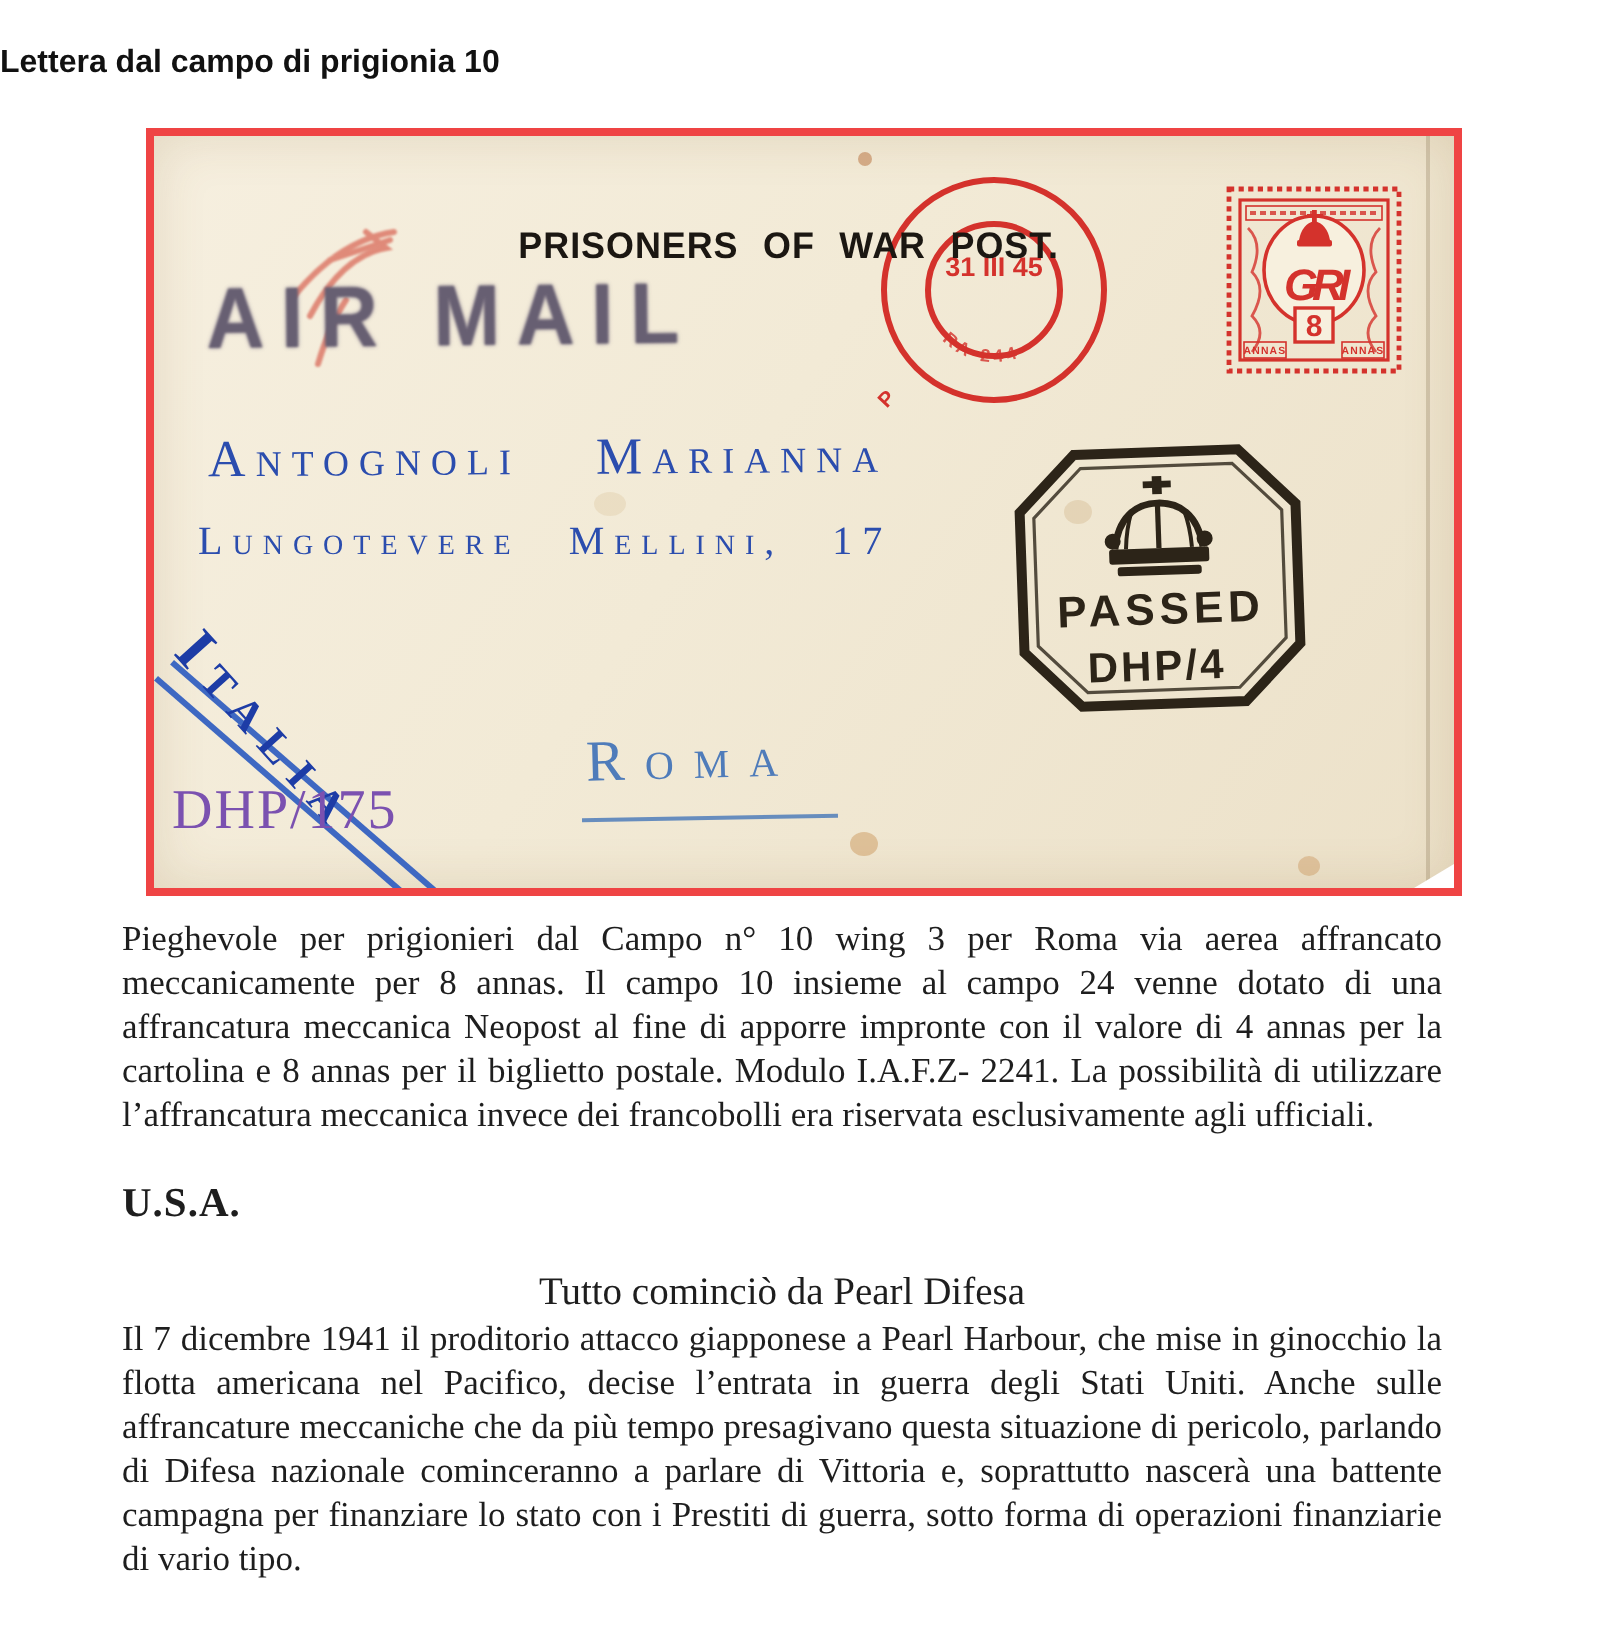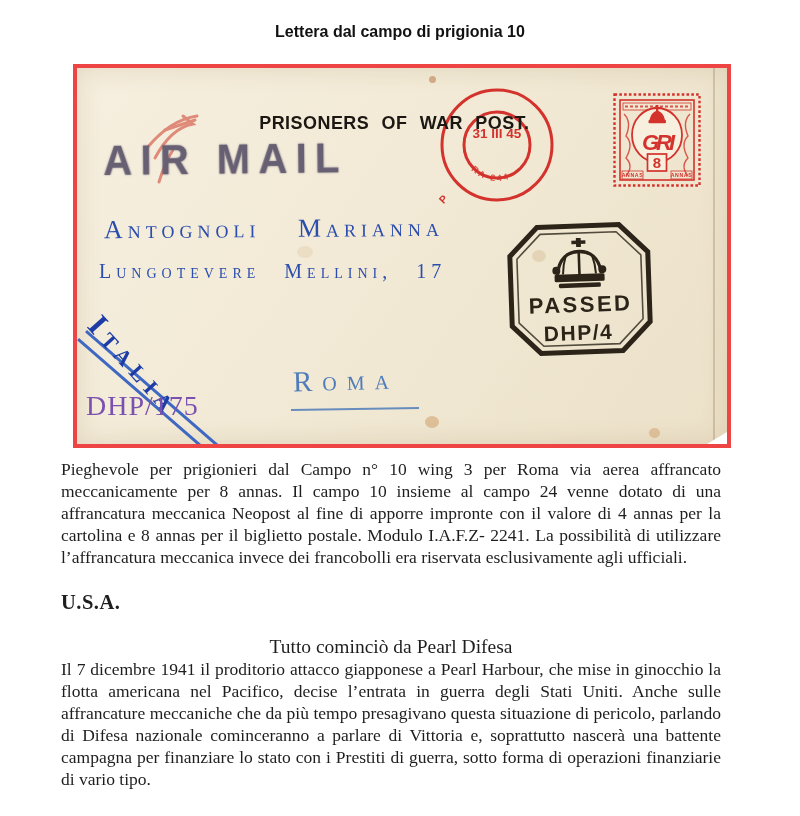--- a/index.html
+++ b/index.html
@@ -1,20 +1,20 @@
 <!DOCTYPE html>
 <html><head>
 <meta charset="utf-8">
 <style>
   * { margin:0; padding:0; box-sizing:border-box; }
   html,body { width:800px; height:816px; background:#ffffff; }
   body { font-family:"Liberation Serif", serif; position:relative; overflow:hidden; }
 
   .page-title{
-    position:absolute; top:23px; left:0; width:800px; text-align:center;
+    position:absolute; top:23px; left:0; width:800px; text-align:left;
     font-family:"Liberation Sans", sans-serif; font-weight:bold; font-size:16px; color:#111;
   }
 
   
   .env-frame{
     position:absolute; left:73px; top:64px; width:658px; height:384px;
     border:4px solid #ef4444; background:#f2ead7;
   }
   .env{
     position:relative; width:650px; height:376px; overflow:hidden;

